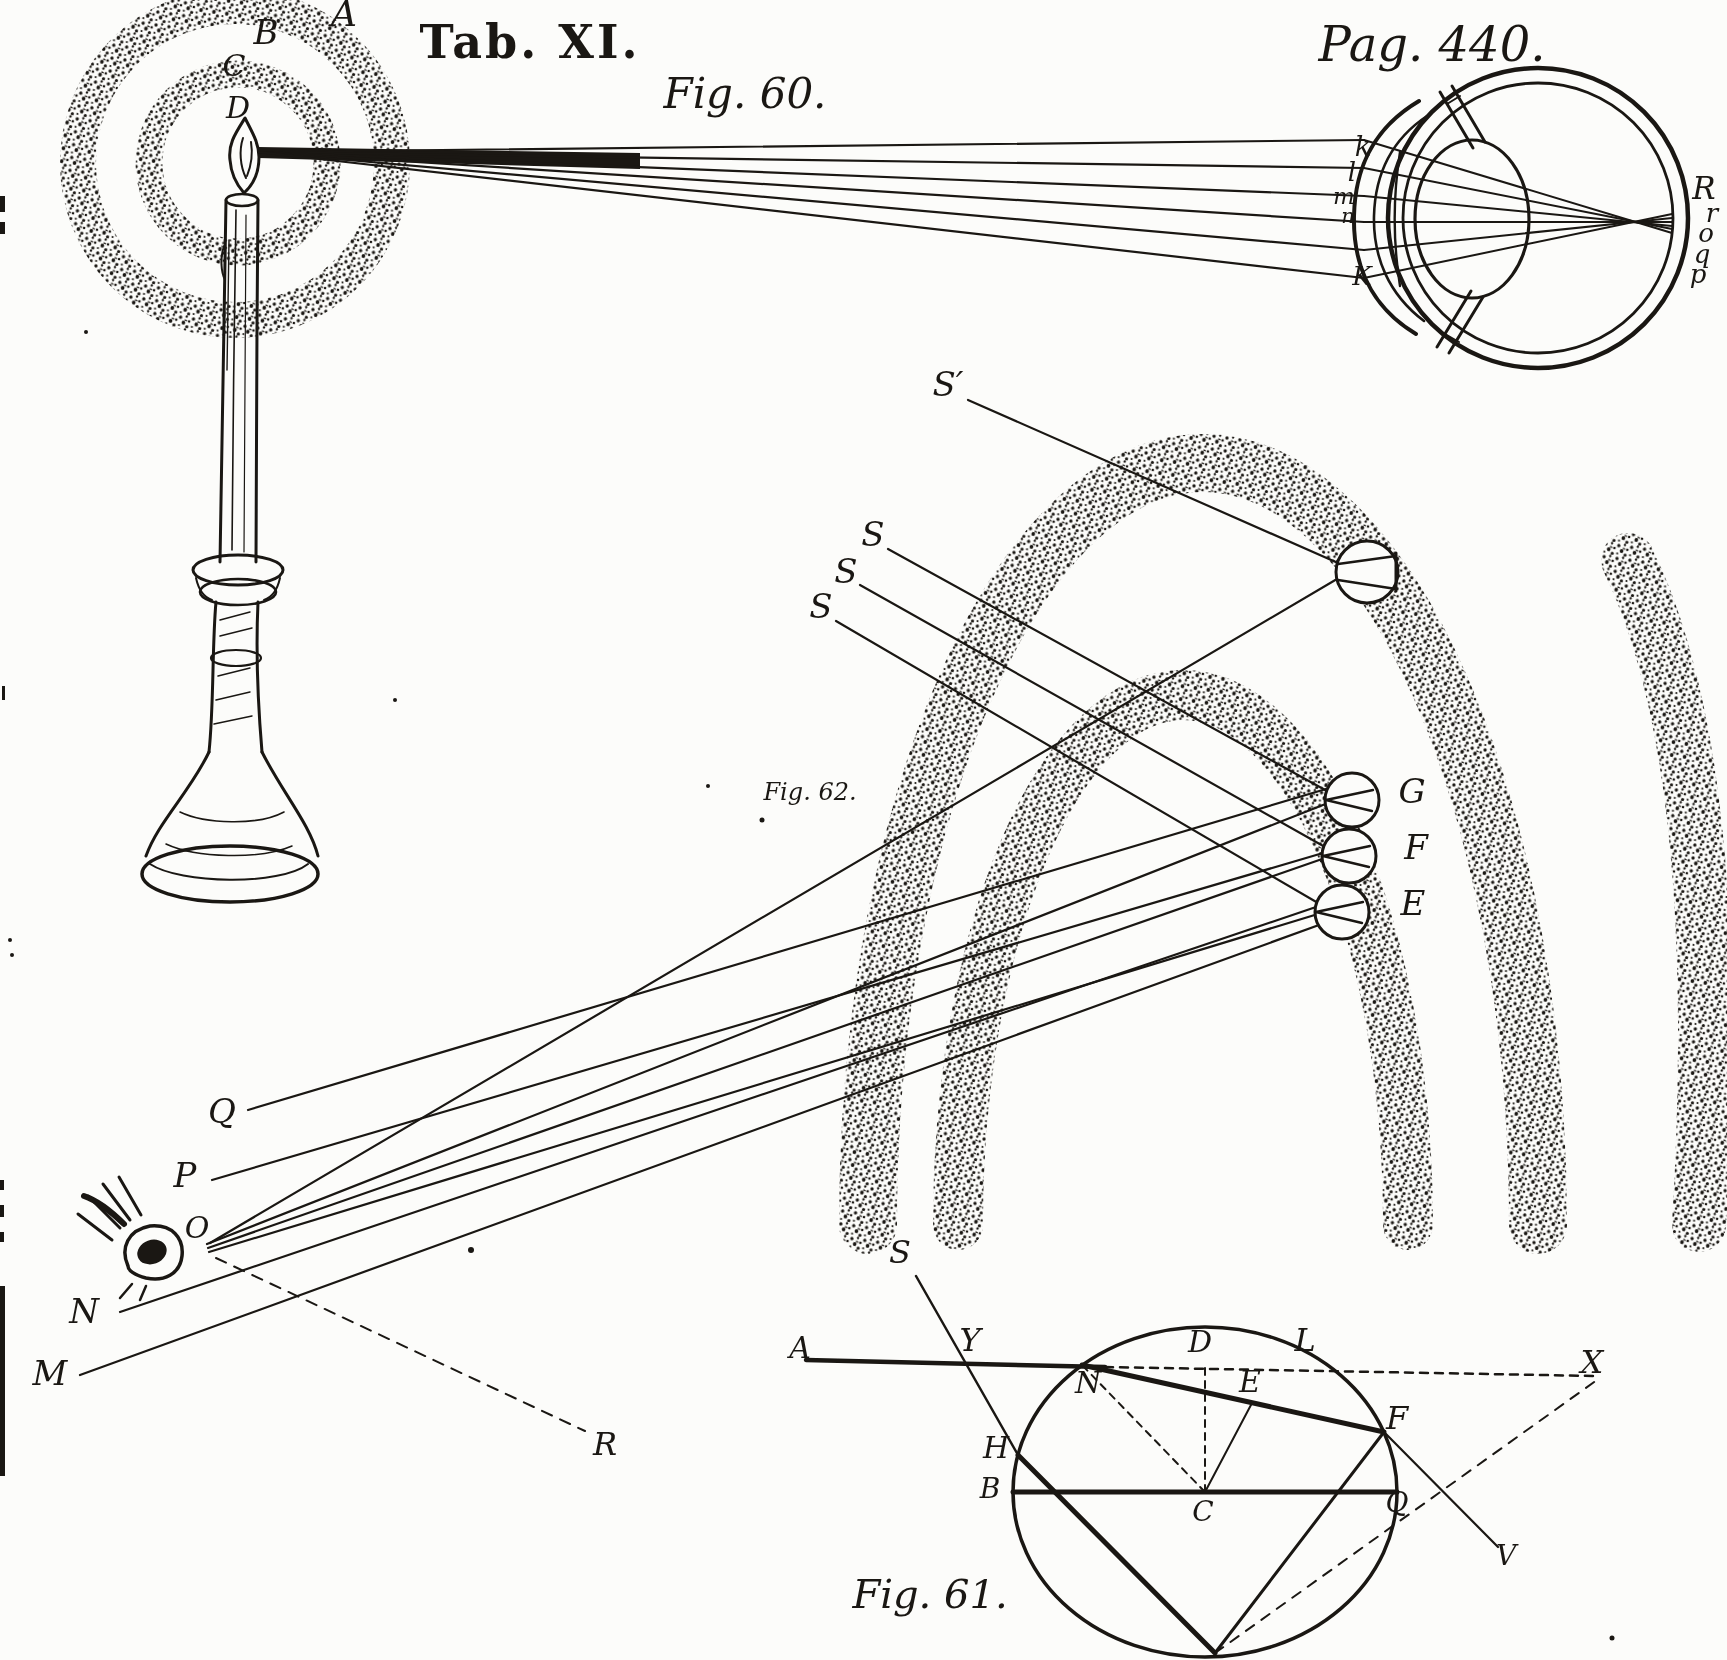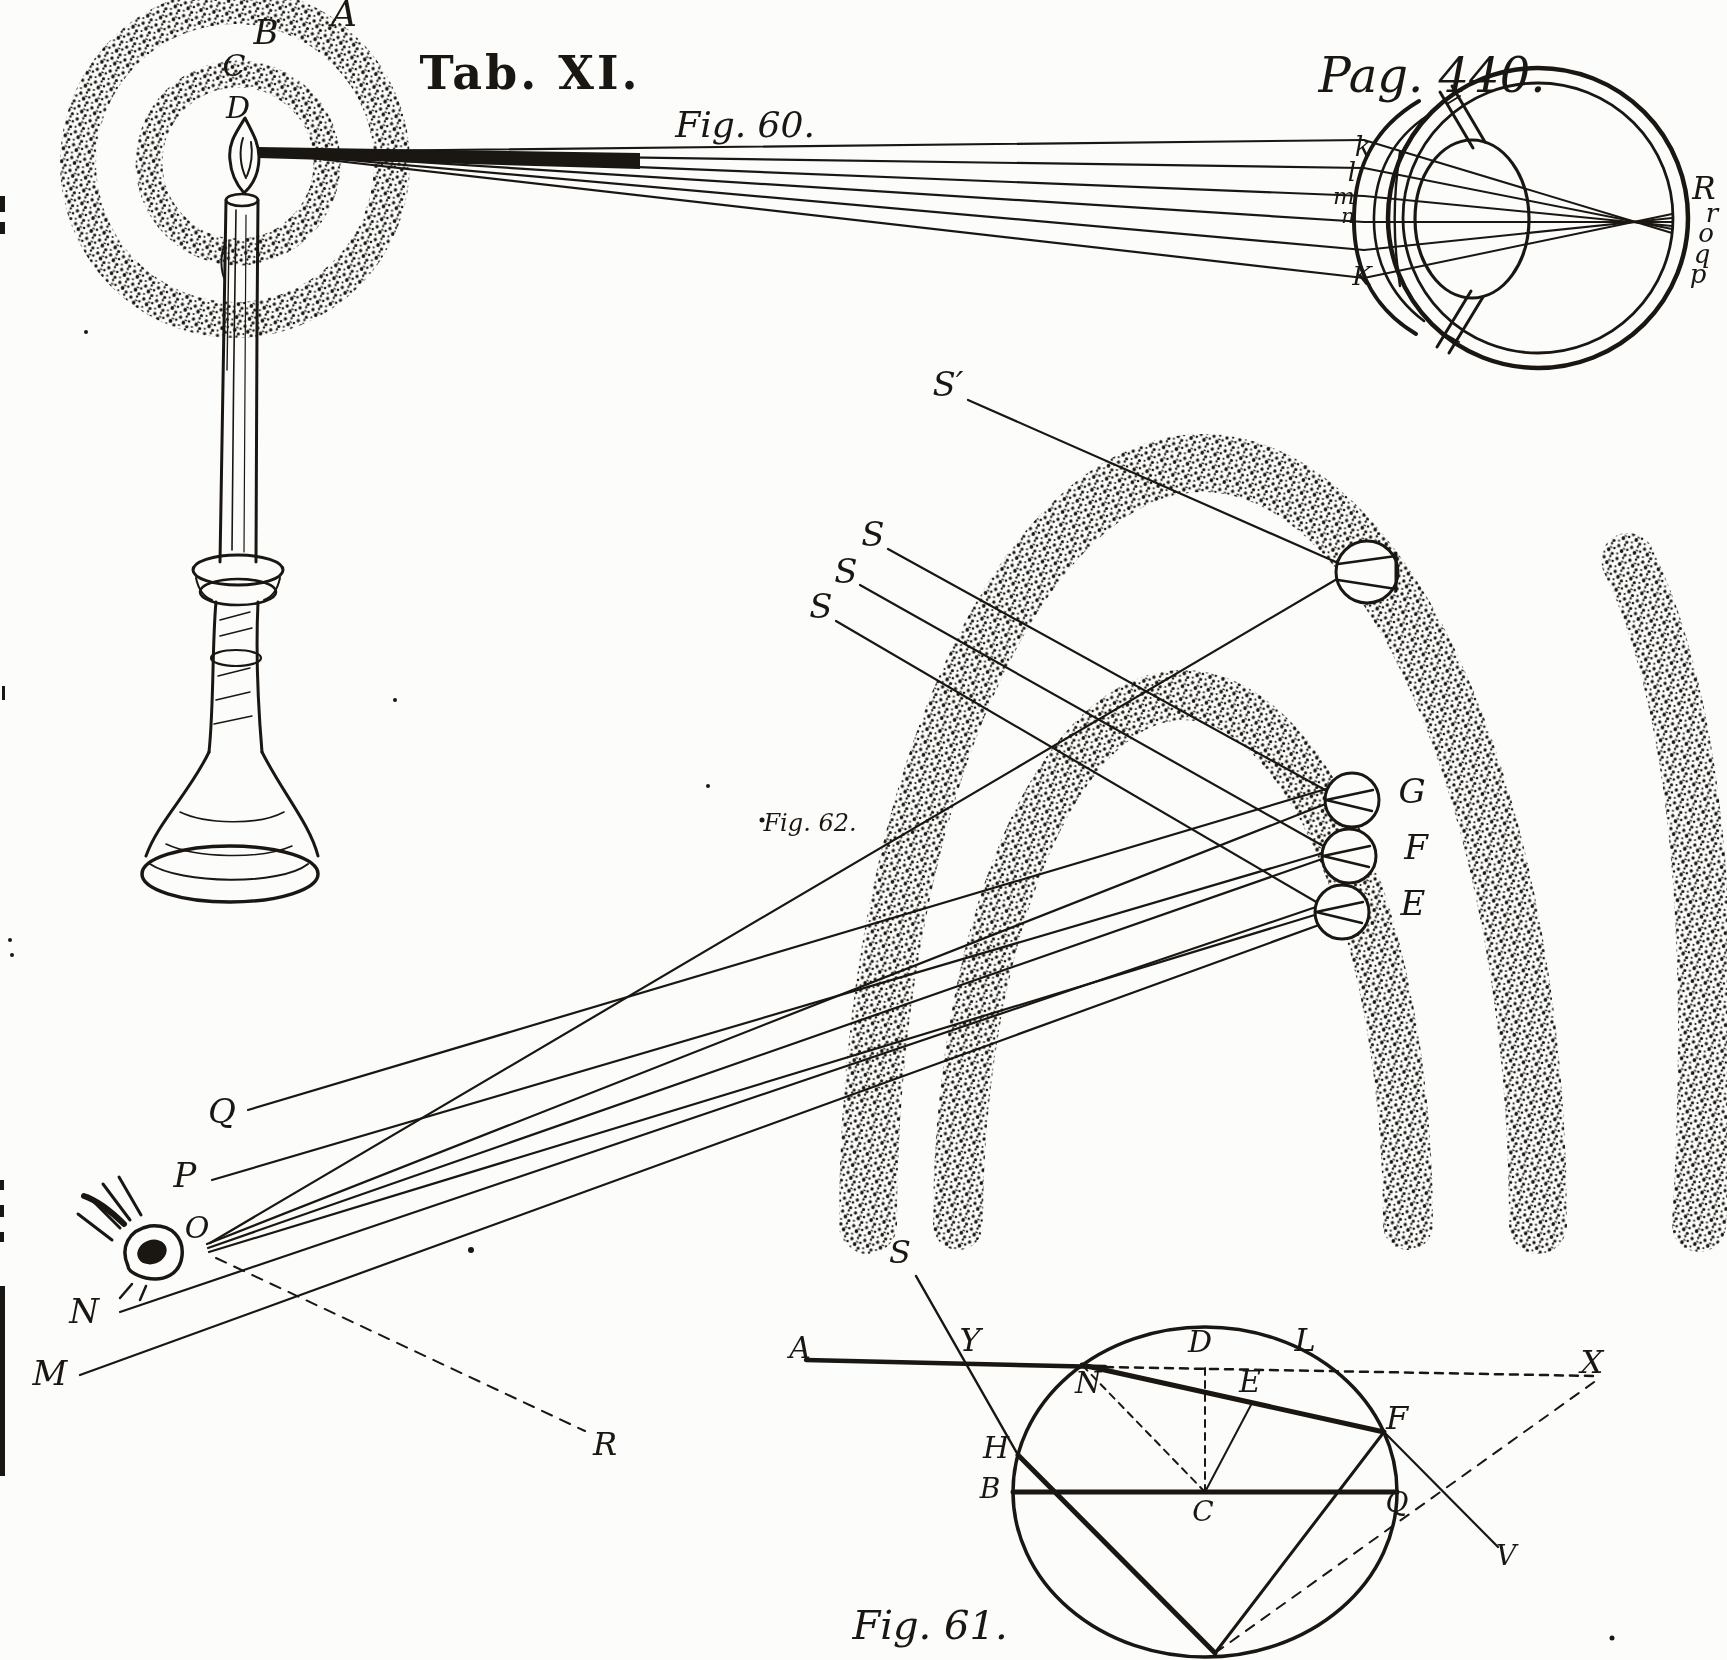--- a/index.html
+++ b/index.html
@@ -11,21 +11,21 @@
   }
   #plate{position:absolute;left:0;top:0;width:1727px;height:1660px;}
   svg{position:absolute;left:0;top:0;}
   .dlabel{
     position:absolute;transform:translate(-50%,-50%);
     font-style:italic;font-family:"DejaVu Serif","Liberation Serif",serif;
     white-space:nowrap;line-height:1;user-select:none;
   }
   .caption{
     position:absolute;transform:translate(-50%,-50%);
-    font-style:italic;white-space:nowrap;line-height:1;margin-top:31px;
+    font-style:italic;white-space:nowrap;line-height:1;
   }
   .tab-title{
     font-style:normal;letter-spacing:3px;font-weight:bold;
   }
 </style>
 </head>
 <body style="--ink: #1a1713; --paper: #fcfcfa;">
 
 <div id="plate">
 
@@ -197,21 +197,21 @@
       <circle cx="708" cy="786" r="2"></circle>
       <circle cx="10" cy="940" r="2"></circle>
       <circle cx="12" cy="955" r="2"></circle>
       <circle cx="86" cy="332" r="2"></circle>
       <circle cx="395" cy="700" r="2"></circle>
       <circle cx="1612" cy="1638" r="2.5"></circle>
     </g>
   </svg>
 
   <div class="caption tab-title" style="left:530px;top:42px;font-size:46px;">Tab. XI.</div>
-  <div class="caption" style="left:745px;top:94px;font-size:36px;">Fig. 60.</div>
+  <div class="caption" style="left:745px;top:94px;font-size:42px;">Fig. 60.</div>
   <div class="caption" style="left:1432px;top:44px;font-size:48px;">Pag. 440.</div>
   <div class="caption" style="left:810px;top:792px;font-size:24px;">Fig. 62.</div>
   <div class="caption" style="left:930px;top:1594px;font-size:40px;">Fig. 61.</div>
 
   <div id="labels">
       <div class="dlabel" style="left: 344px; top: 14px; font-size: 36px;">A</div>
       <div class="dlabel" style="left: 266px; top: 32px; font-size: 34px;">B</div>
       <div class="dlabel" style="left: 234px; top: 66px; font-size: 30px;">C</div>
       <div class="dlabel" style="left: 238px; top: 108px; font-size: 30px;">D</div>
       <div class="dlabel" style="left: 1363px; top: 146px; font-size: 27px;">k</div>

